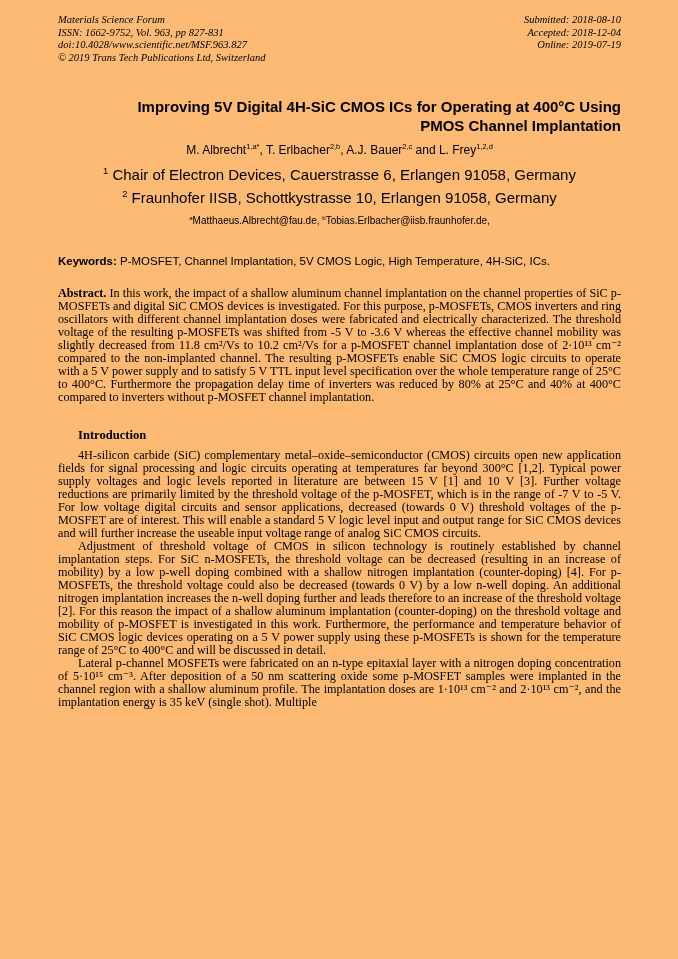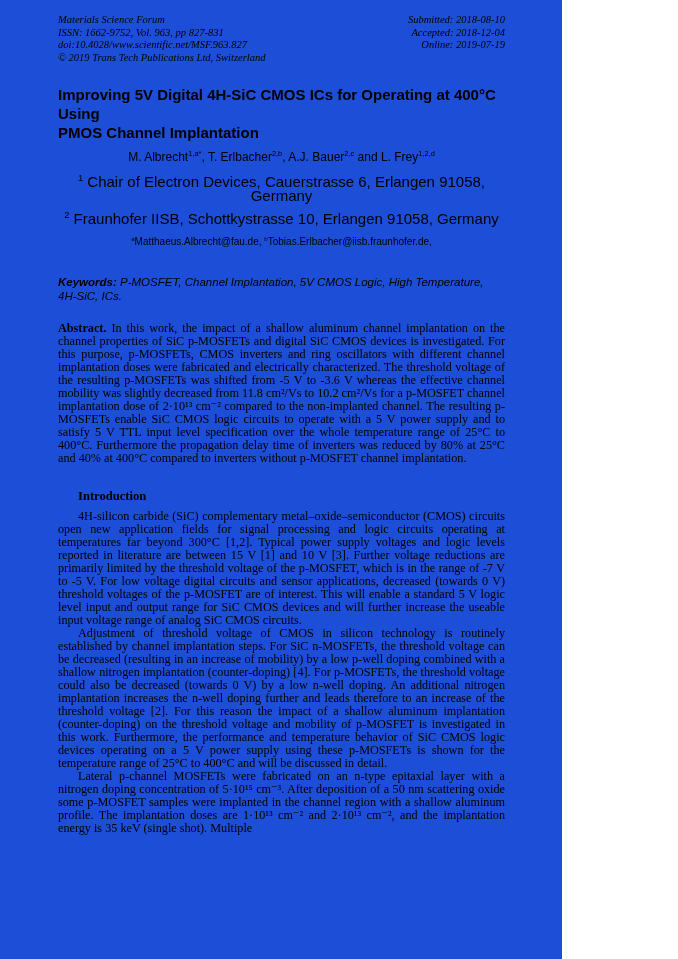--- a/index.html
+++ b/index.html
@@ -2,49 +2,49 @@
 <html><head>
 <meta charset="utf-8">
 <style>
   * { margin:0; padding:0; box-sizing:border-box; }
   html,body { width:678px; height:959px; }
   body {
     background:#ffffff;
     color:#000000;
     overflow:hidden;
   }
-  .page { width:562px; height:959px; padding:14px 57px 0 58px; background:#1d4ed8; }
+  .page { width:678px; height:959px; padding:14px 57px 0 58px; background:#fdba74; }
 
   
   .jheader {
     display:flex; justify-content:space-between; align-items:flex-start;
     font-family:"Liberation Serif","DejaVu Serif",serif;
     font-style:italic; font-size:10.5px; line-height:12.6px;
   }
   .jright { text-align:right; }
 
   
   .sans { font-family:"Liberation Sans","DejaVu Sans",sans-serif; }
   .title {
-    margin-top:21px; text-align:left;
+    margin-top:33px; text-align:right;
     font-family:"Liberation Sans","DejaVu Sans",sans-serif;
     font-weight:bold; font-size:15px; line-height:19px;
   }
   .tline { display:block; }
   .authors {
     margin-top:7px; text-align:center;
     font-size:12px; line-height:17px;
   }
   sup.s { font-size:0.62em; vertical-align:super; line-height:0; letter-spacing:0; }
   .affil { margin-top:9px; text-align:center; font-size:15px; line-height:14px; }
   .emails { margin-top:9px; text-align:center; font-size:10px; line-height:14.5px; }
   .eline { display:block; }
 
   
-  .keywords { margin-top:25px; font-size:11.5px; line-height:14px;font-style:italic; }
+  .keywords { margin-top:25px; font-size:11.5px; line-height:14px; }
   .keywords .kw-label { font-weight:bold; }
 
   
   .serif-body {
     font-family:"Liberation Serif","DejaVu Serif",serif;
     font-size:12.2px; line-height:13px; text-align:justify;
   }
   .abstract { margin-top:19px; }
   .abstract .ab-label { font-weight:bold; }
   h2.sec {

